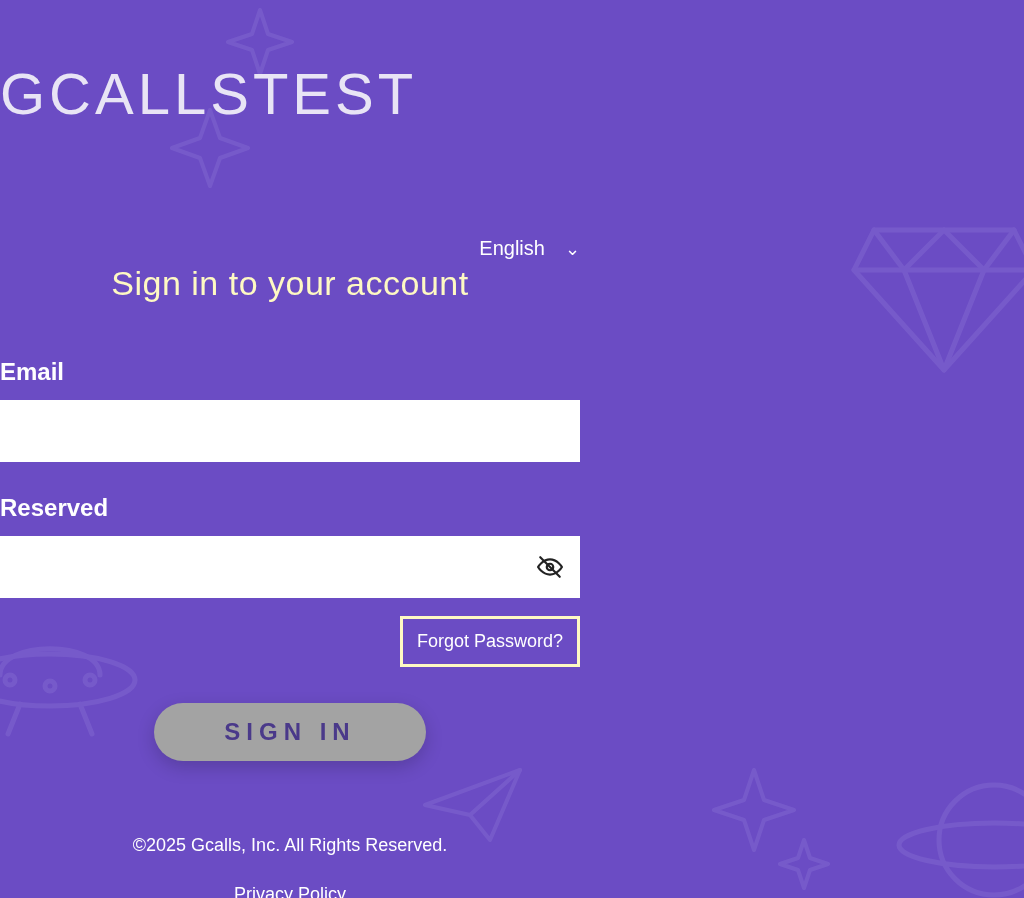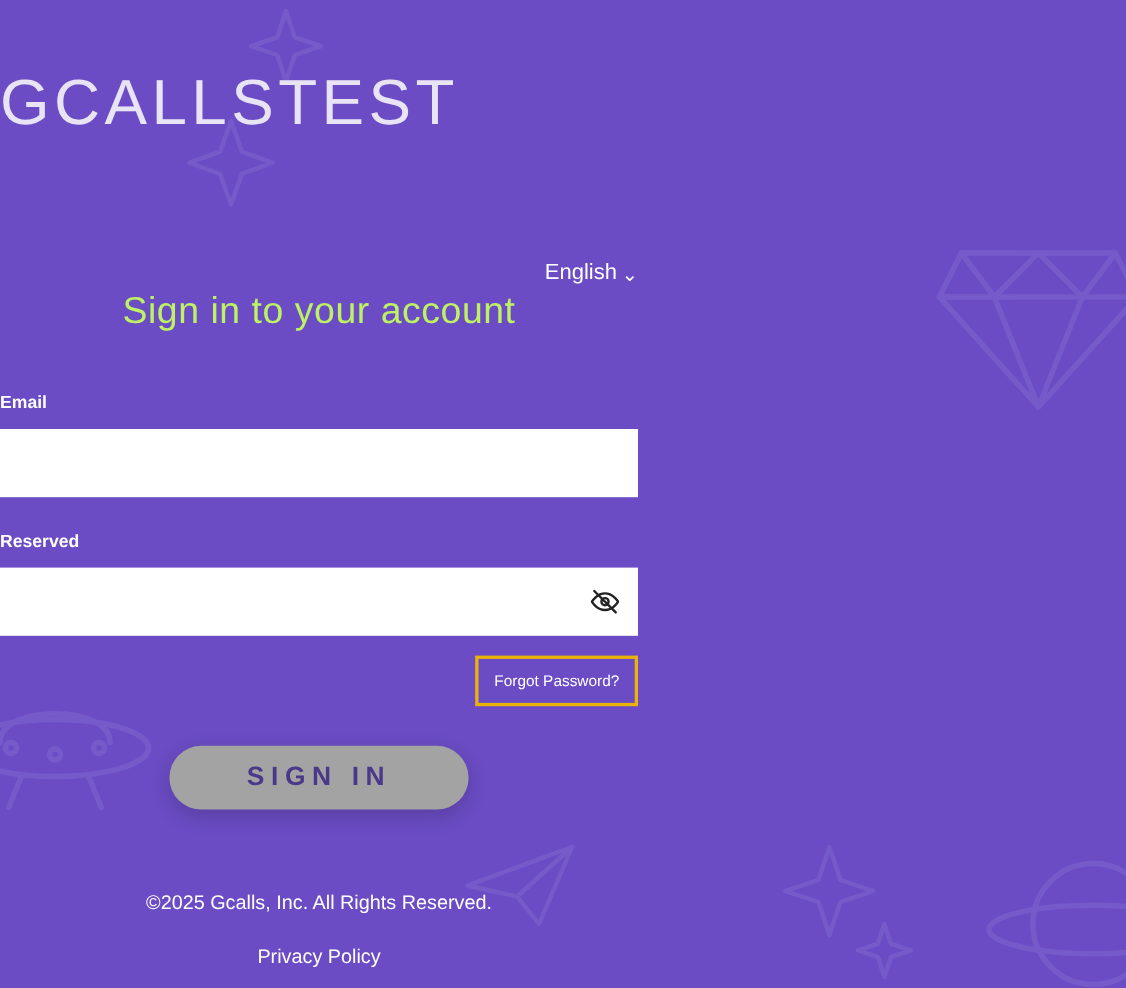--- a/index.html
+++ b/index.html
@@ -42,36 +42,36 @@
     align-items: stretch;
   }
 
   .lang-row {
     display: flex;
     justify-content: flex-end;
     align-items: center;
     font-size: 20px;
     color: #ffffff;
     margin-bottom: 4px;
-    gap: 4px;
+    gap: 20px;
   }
   .lang-row .chev { font-size: 18px; line-height: 1; }
 
   .subtitle {
     text-align: center;
     font-size: 34px;
     font-weight: 300;
     letter-spacing: 0.5px;
     margin-bottom: 55px;
-    color: #bef264;
+    color: #fef9c3;
   }
 
   .field-block { margin-bottom: 32px; }
   .label {
-    font-size: 16px;
+    font-size: 24px;
     font-weight: 700;
     margin-bottom: 14px;
   }
   .input {
     width: 100%;
     height: 62px;
     background: #ffffff;
     border: none;
     outline: none;
     font-size: 18px;
@@ -92,23 +92,23 @@
     cursor: pointer;
   }
 
   .forgot-row {
     display: flex;
     justify-content: flex-end;
     margin-top: -14px;
     margin-bottom: 36px;
   }
   .forgot-box {
-    border: 3px solid #eab308;
+    border: 3px solid #fef9c3;
     padding: 12px 14px;
-    font-size: 14px;
+    font-size: 18px;
     color: #ffffff;
     font-weight: 400;
   }
 
   .signin-row {
     display: flex;
     justify-content: center;
     margin-bottom: 74px;
   }
   .signin-btn {

